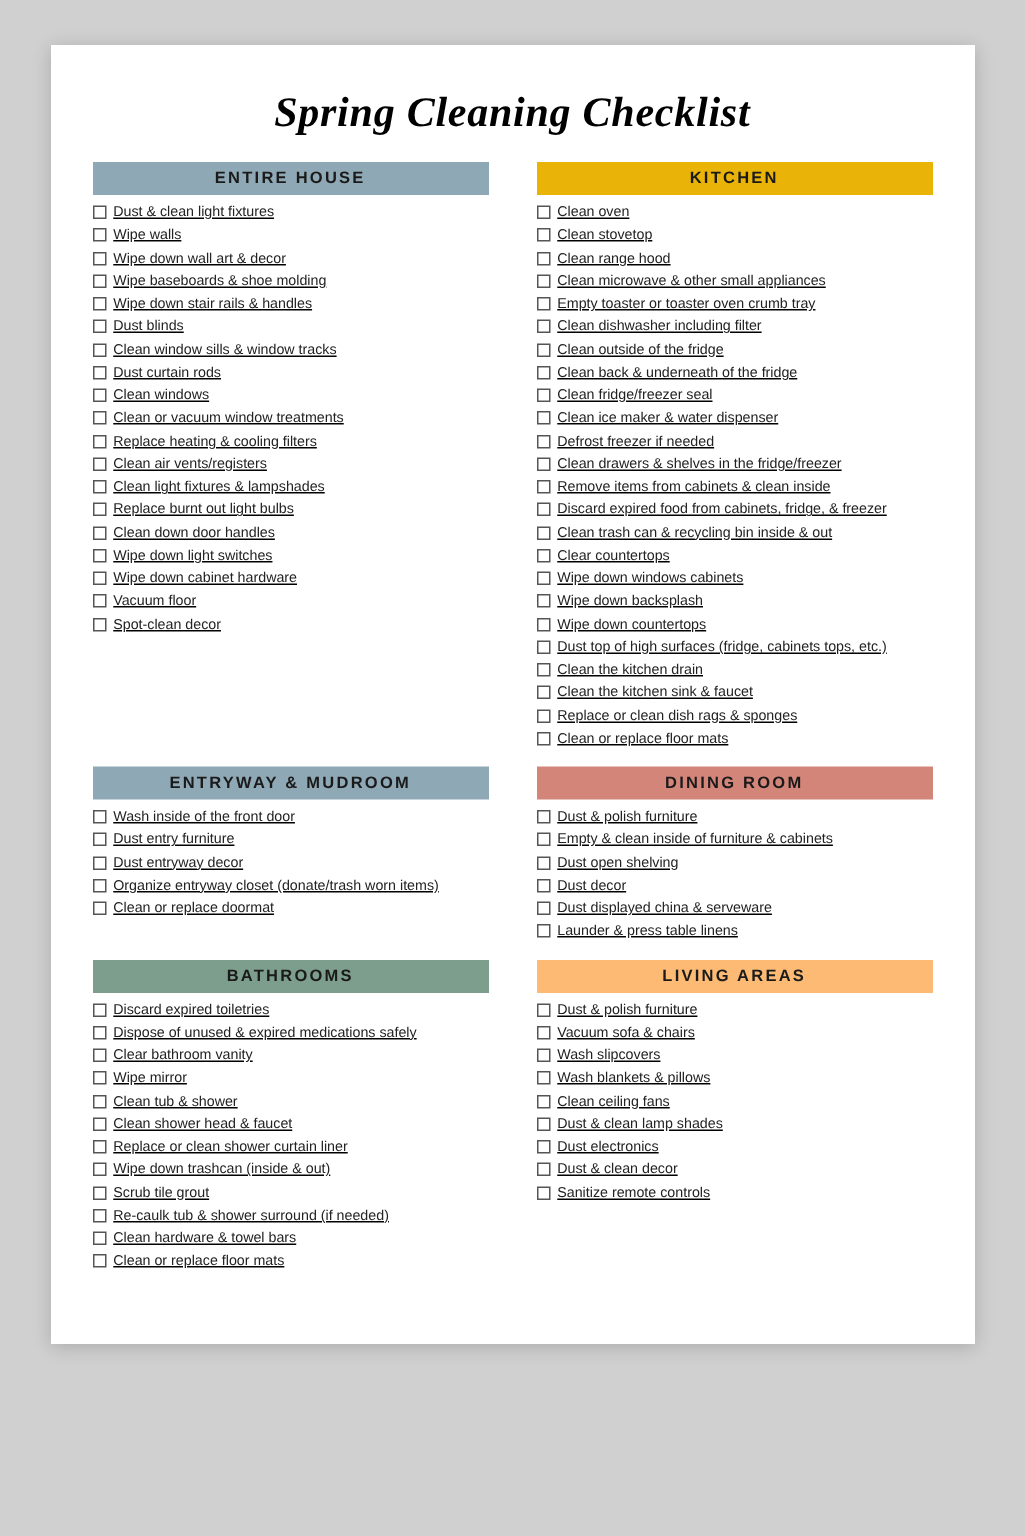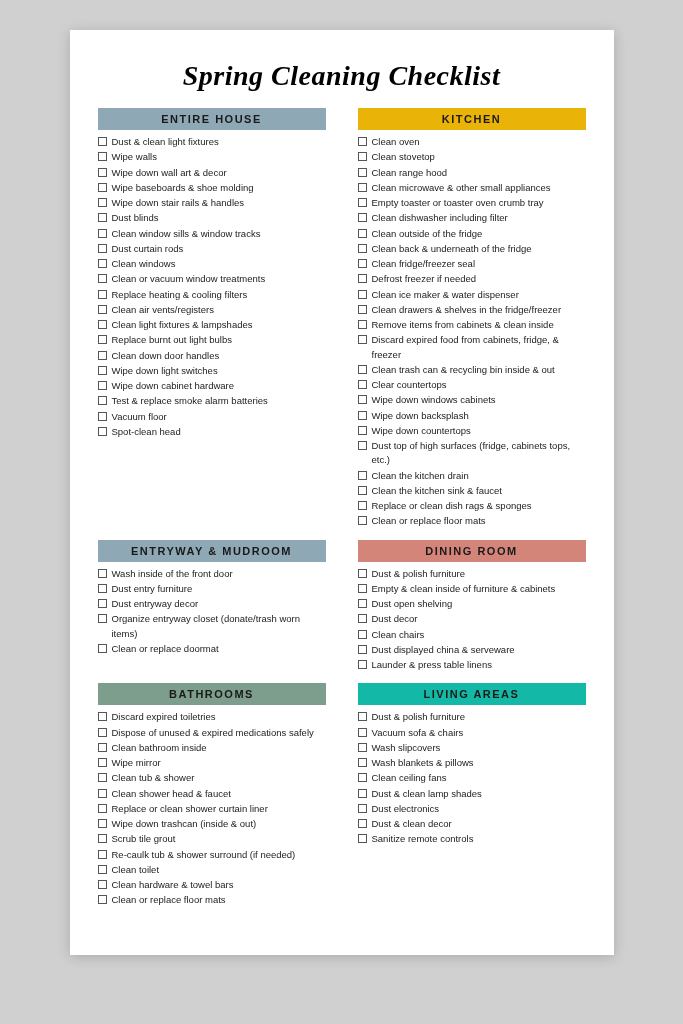--- a/index.html
+++ b/index.html
@@ -7,21 +7,21 @@
       background: #d0d0d0;
       display: flex;
       justify-content: center;
       align-items: flex-start;
       min-height: 100vh;
       padding: 30px 20px;
       font-family: Arial, sans-serif;
     }
     .page {
       background: #fff;
-      width: 544px;
+      width: 616px;
       padding: 30px 28px 36px;
       box-shadow: 0 2px 12px rgba(0,0,0,0.18);
     }
     .title {
       text-align: center;
       font-family: 'Georgia', serif;
       font-size: 28px;
       font-style: italic;
       font-weight: bold;
       margin-bottom: 16px;
@@ -41,26 +41,27 @@
       font-weight: bold;
       letter-spacing: 1.5px;
       padding: 5px 8px;
       margin-bottom: 5px;
       color: #222;
     }
     .section-header.blue { background: #8fa8b5; color: #1a1a1a; }
     .section-header.tan { background: #eab308; color: #1a1a1a; }
     .section-header.green { background: #7d9e8c; color: #1a1a1a; }
     .section-header.pink { background: #d4857a; color: #1a1a1a; }
-    .section-header.salmon { background: #14b8a6; color: #1a1a1a; text-align: center; }
+    .section-header.salmon { background: #fdba74; color: #1a1a1a; text-align: center; }
 
     .checklist {
       list-style: none;
       padding: 0;
       margin: 0;
+      text-decoration: underline;
     }
     .checklist li {
       display: flex;
       align-items: flex-start;
       font-size: 9.5px;
       line-height: 1.5;
       margin-bottom: 1px;
       color: #222;
     }
     .checklist li .cb {
@@ -149,29 +150,25 @@
           <li>
             <span class="cb"></span>
             <span>Wipe down light switches</span>
           </li>
           <li>
             <span class="cb"></span>
             <span>Wipe down cabinet hardware</span>
           </li>
           <li>
             <span class="cb"></span>
-            <span>Test &amp; replace smoke alarm batteries</span>
-          </li>
-          <li>
-            <span class="cb"></span>
             <span>Vacuum floor</span>
           </li>
           <li>
             <span class="cb"></span>
-            <span>Spot-clean head</span>
+            <span>Spot-clean decor</span>
           </li>
         </ul>
     </div>
 
     <div class="section col-right">
       <div class="section-header tan">KITCHEN</div>
       <ul class="checklist" id="kitchen-list">
           <li>
             <span class="cb"></span>
             <span>Clean oven</span>
@@ -203,25 +200,25 @@
           <li>
             <span class="cb"></span>
             <span>Clean back &amp; underneath of the fridge</span>
           </li>
           <li>
             <span class="cb"></span>
             <span>Clean fridge/freezer seal</span>
           </li>
           <li>
             <span class="cb"></span>
+            <span>Clean ice maker &amp; water dispenser</span>
+          </li>
+          <li>
+            <span class="cb"></span>
             <span>Defrost freezer if needed</span>
-          </li>
-          <li>
-            <span class="cb"></span>
-            <span>Clean ice maker &amp; water dispenser</span>
           </li>
           <li>
             <span class="cb"></span>
             <span>Clean drawers &amp; shelves in the fridge/freezer</span>
           </li>
           <li>
             <span class="cb"></span>
             <span>Remove items from cabinets &amp; clean inside</span>
           </li>
           <li>
@@ -311,24 +308,20 @@
           <li>
             <span class="cb"></span>
             <span>Dust open shelving</span>
           </li>
           <li>
             <span class="cb"></span>
             <span>Dust decor</span>
           </li>
           <li>
             <span class="cb"></span>
-            <span>Clean chairs</span>
-          </li>
-          <li>
-            <span class="cb"></span>
             <span>Dust displayed china &amp; serveware</span>
           </li>
           <li>
             <span class="cb"></span>
             <span>Launder &amp; press table linens</span>
           </li>
         </ul>
     </div>
 
     <div class="section col-left">
@@ -337,21 +330,21 @@
           <li>
             <span class="cb"></span>
             <span>Discard expired toiletries</span>
           </li>
           <li>
             <span class="cb"></span>
             <span>Dispose of unused &amp; expired medications safely</span>
           </li>
           <li>
             <span class="cb"></span>
-            <span>Clean bathroom inside</span>
+            <span>Clear bathroom vanity</span>
           </li>
           <li>
             <span class="cb"></span>
             <span>Wipe mirror</span>
           </li>
           <li>
             <span class="cb"></span>
             <span>Clean tub &amp; shower</span>
           </li>
           <li>
@@ -366,24 +359,20 @@
             <span class="cb"></span>
             <span>Wipe down trashcan (inside &amp; out)</span>
           </li>
           <li>
             <span class="cb"></span>
             <span>Scrub tile grout</span>
           </li>
           <li>
             <span class="cb"></span>
             <span>Re-caulk tub &amp; shower surround (if needed)</span>
-          </li>
-          <li>
-            <span class="cb"></span>
-            <span>Clean toilet</span>
           </li>
           <li>
             <span class="cb"></span>
             <span>Clean hardware &amp; towel bars</span>
           </li>
           <li>
             <span class="cb"></span>
             <span>Clean or replace floor mats</span>
           </li>
         </ul>

